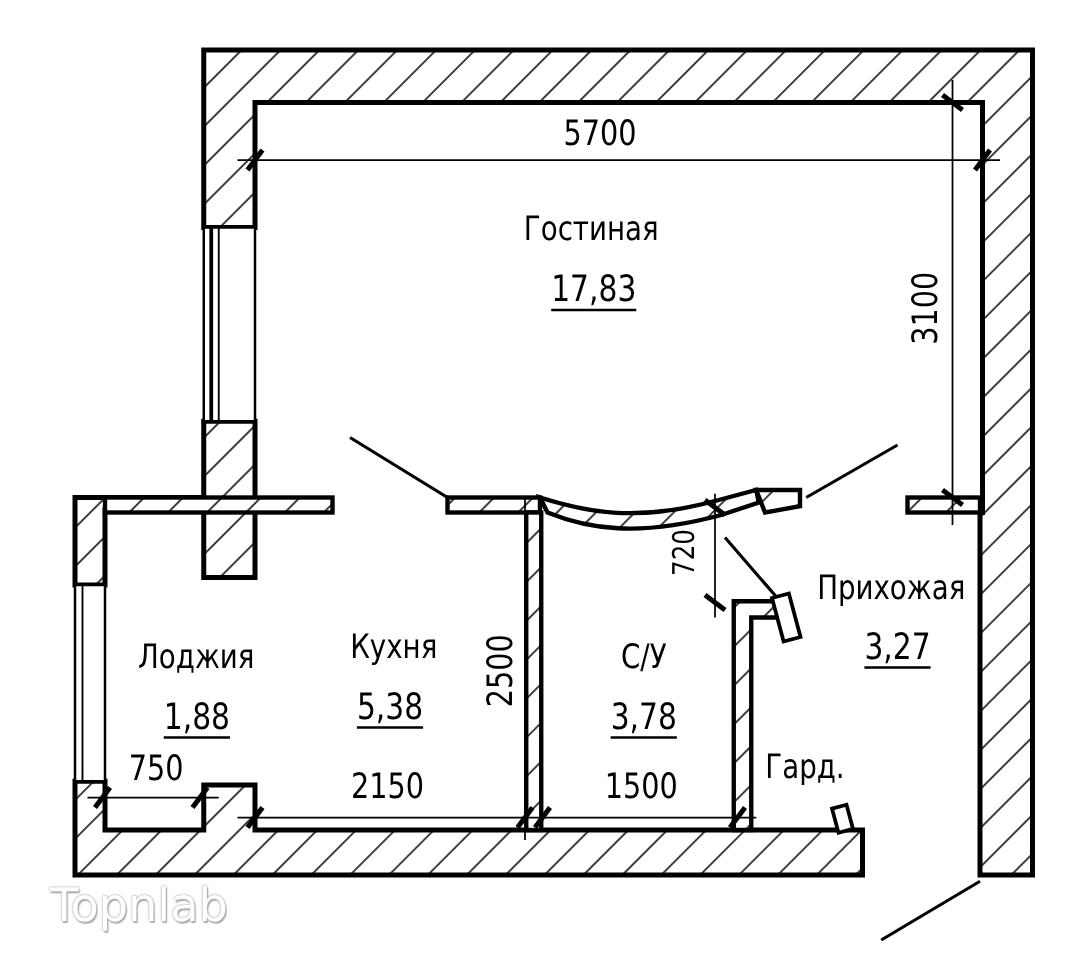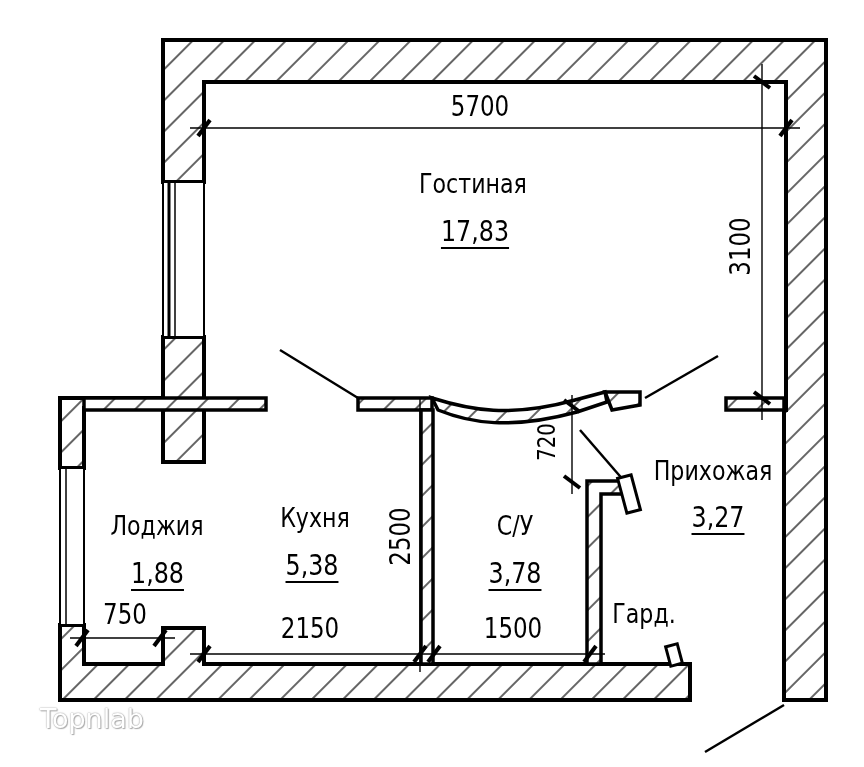--- a/index.html
+++ b/index.html
@@ -8,21 +8,21 @@
     .wall { fill: url(#hatch); stroke: #000; stroke-width: 4; stroke-linejoin: miter; }
     .wall-thin { fill: url(#hatch); stroke: #000; stroke-width: 3.5; }
     .line { stroke: #000; fill: none; }
     .dim { stroke: #000; stroke-width: 1.4; fill: none; }
     .tick { stroke: #000; stroke-width: 4; }
     .lbl { position: absolute; font-family: "DejaVu Sans", sans-serif; color: #000; font-weight: normal; white-space: nowrap; transform: scaleX(0.82); transform-origin: center; text-align: center; }
     .room-name { font-size: 27px; }
     .room-area { font-size: 29px; text-decoration: underline; text-underline-offset: 6px; text-decoration-thickness: 2px; }
     .dim-text { font-size: 28px; }
     .vert { transform: rotate(-90deg) scaleX(0.82); }
-    .watermark { position: absolute; left: 40px; top: 703px; font-family: "DejaVu Sans", sans-serif; font-size: 27px; color: #fff; letter-spacing: 0px; text-shadow: 0 0 1px #9a9a9a, 0 0 2px #bcbcbc, 1px 1px 1px #aaa; }
+    .watermark { position: absolute; left: 40px; top: 703px; font-family: "DejaVu Sans", sans-serif; font-size: 37px; color: #fff; letter-spacing: 0px; text-shadow: 0 0 1px #9a9a9a, 0 0 2px #bcbcbc, 1px 1px 1px #aaa; }
   </style>
 </head>
 <body>
 
 <svg id="plan" viewBox="0 0 864 767" xmlns="http://www.w3.org/2000/svg">
   <defs>
     <pattern id="hatch" patternUnits="userSpaceOnUse" width="22" height="22" patternTransform="rotate(-45)">
       <rect width="22" height="22" fill="#fff"></rect>
       <line x1="0" y1="11" x2="22" y2="11" stroke="#000" stroke-width="1.2"></line>
     </pattern>

